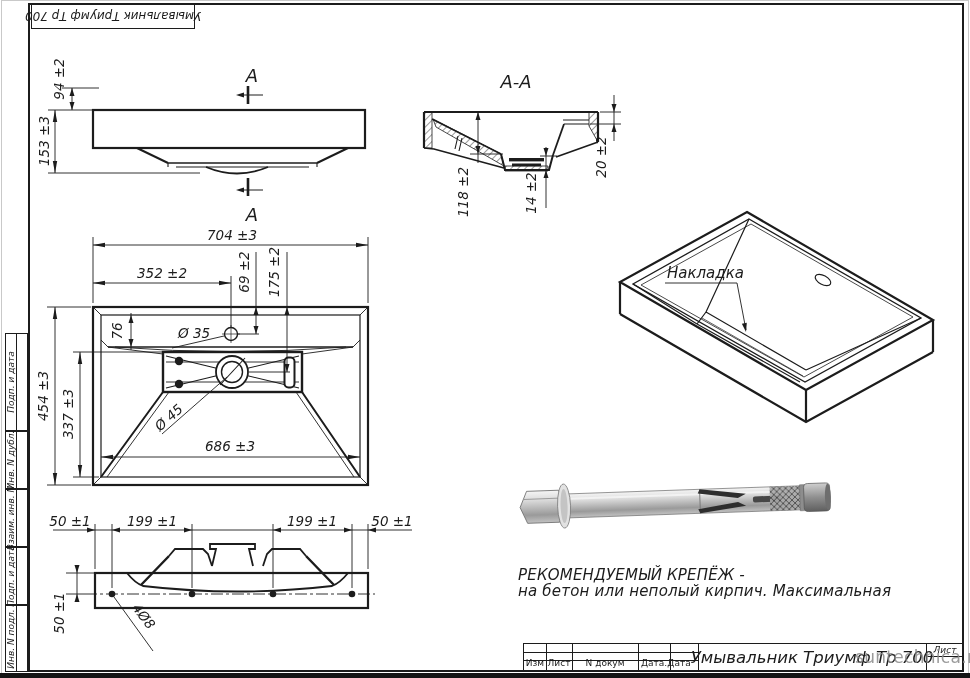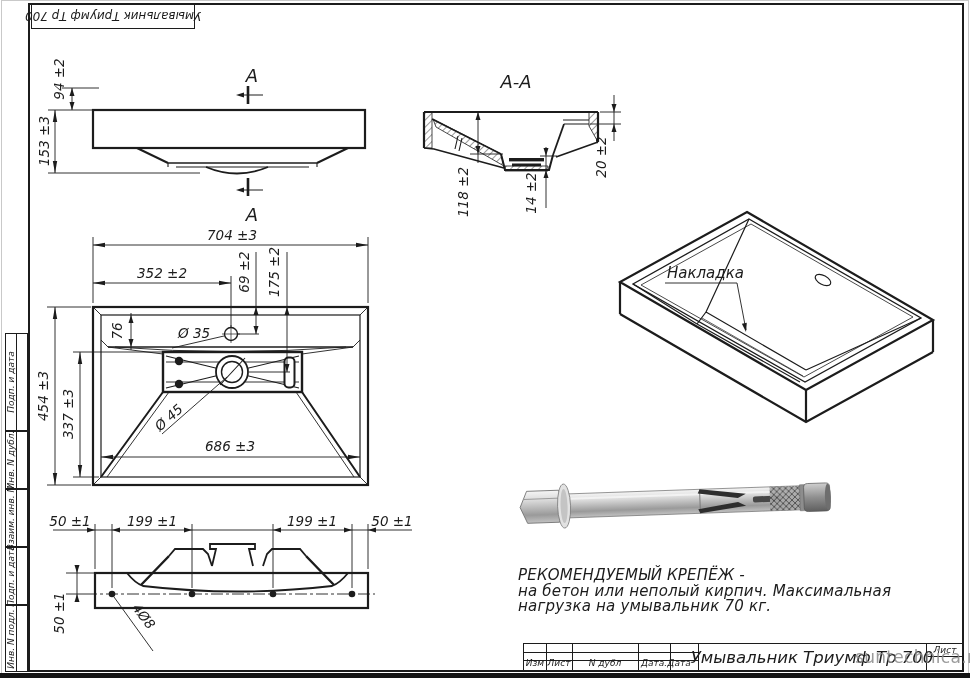--- a/index.html
+++ b/index.html
@@ -16,21 +16,21 @@
   #tlbox span{transform:rotate(180deg);font-style:italic;font-size:12px;white-space:nowrap;}
   
   .sbox{left:5px;width:23px;border:1.3px solid #1c1c1c;}
   .sbox .div{position:absolute;left:10px;top:0;bottom:0;width:0;border-left:1px solid #1c1c1c;}
   .sbox span{position:absolute;top:50%;left:5px;transform:translate(-50%,-50%) rotate(-90deg);
              white-space:nowrap;font-style:italic;font-size:9px;}
   
   #tblock{left:523px;top:643px;width:441px;height:29px;border:1.8px solid #1c1c1c;}
   .tb-cell{position:absolute;top:0;bottom:0;border-right:1px solid #1c1c1c;}
   .tb-line{position:absolute;left:0;width:174px;border-top:1px solid #1c1c1c;height:0;}
-  .tb-lab{position:absolute;bottom:0;height:16px;font-style:italic;font-size:9px;
+  .tb-lab{position:absolute;bottom:0;height:16px;font-size:9px;
           display:flex;align-items:center;justify-content:center;}
   #tb-title{position:absolute;left:174px;width:228px;top:0;bottom:0;display:flex;
             align-items:center;justify-content:center;font-style:italic;font-size:16.5px;white-space:nowrap;}
   #tb-sheet{position:absolute;left:402px;right:0;top:0;bottom:0;border-left:1px solid #1c1c1c;}
   #tb-sheet .cap{height:12px;border-bottom:1px solid #1c1c1c;font-style:italic;font-size:9px;
                  display:flex;align-items:center;justify-content:center;}
   
   #note{left:518px;top:568px;width:350px;font-style:italic;font-size:15px;line-height:15.5px;
         white-space:nowrap;letter-spacing:0.2px;}
   
@@ -75,33 +75,32 @@
 <div class="abs" id="tblock">
   <div class="tb-cell" style="left:0;width:22px"></div>
   <div class="tb-cell" style="left:22px;width:26px"></div>
   <div class="tb-cell" style="left:48px;width:66px"></div>
   <div class="tb-cell" style="left:114px;width:32px"></div>
   <div class="tb-cell" style="left:146px;width:28px"></div>
   <div class="tb-line" style="top:8px"></div>
   <div class="tb-line" style="top:16px"></div>
   <div class="tb-lab" style="left:0;width:22px">Изм</div>
   <div class="tb-lab" style="left:22px;width:26px">Лист</div>
-  <div class="tb-lab" style="left:48px;width:66px">N дубл</div>
+  <div class="tb-lab" style="left:48px;width:66px">N докум</div>
   <div class="tb-lab" style="left:114px;width:32px">Дата.</div>
   <div class="tb-lab" style="left:141px;width:28px">Дата</div>
   <div id="tb-title">Умывальник Триумф Тр 700</div>
   <div id="tb-sheet">
     <div class="cap">Лист</div>
   </div>
 </div>
 
 <div class="abs" id="note">
   <div>РЕКОМЕНДУЕМЫЙ КРЕПЁЖ -</div>
   <div>на бетон или неполый кирпич. Максимальная</div>
-  <div>нагрузка на умывальник 70 кг.</div>
 </div>
 
 <div class="abs" id="wm">suntechnica.ru</div>
 
 <svg class="abs" style="left:0;top:0" width="970" height="678" viewBox="0 0 970 678">
 <defs>
   <marker id="ar" markerWidth="14" markerHeight="8" refX="13" refY="4" orient="auto-start-reverse" markerUnits="userSpaceOnUse">
     <path d="M13,4 L1,1.8 L1,6.2 Z" fill="#1c1c1c"></path>
   </marker>
   <pattern id="h" width="5" height="5" patternUnits="userSpaceOnUse" patternTransform="rotate(45)">

